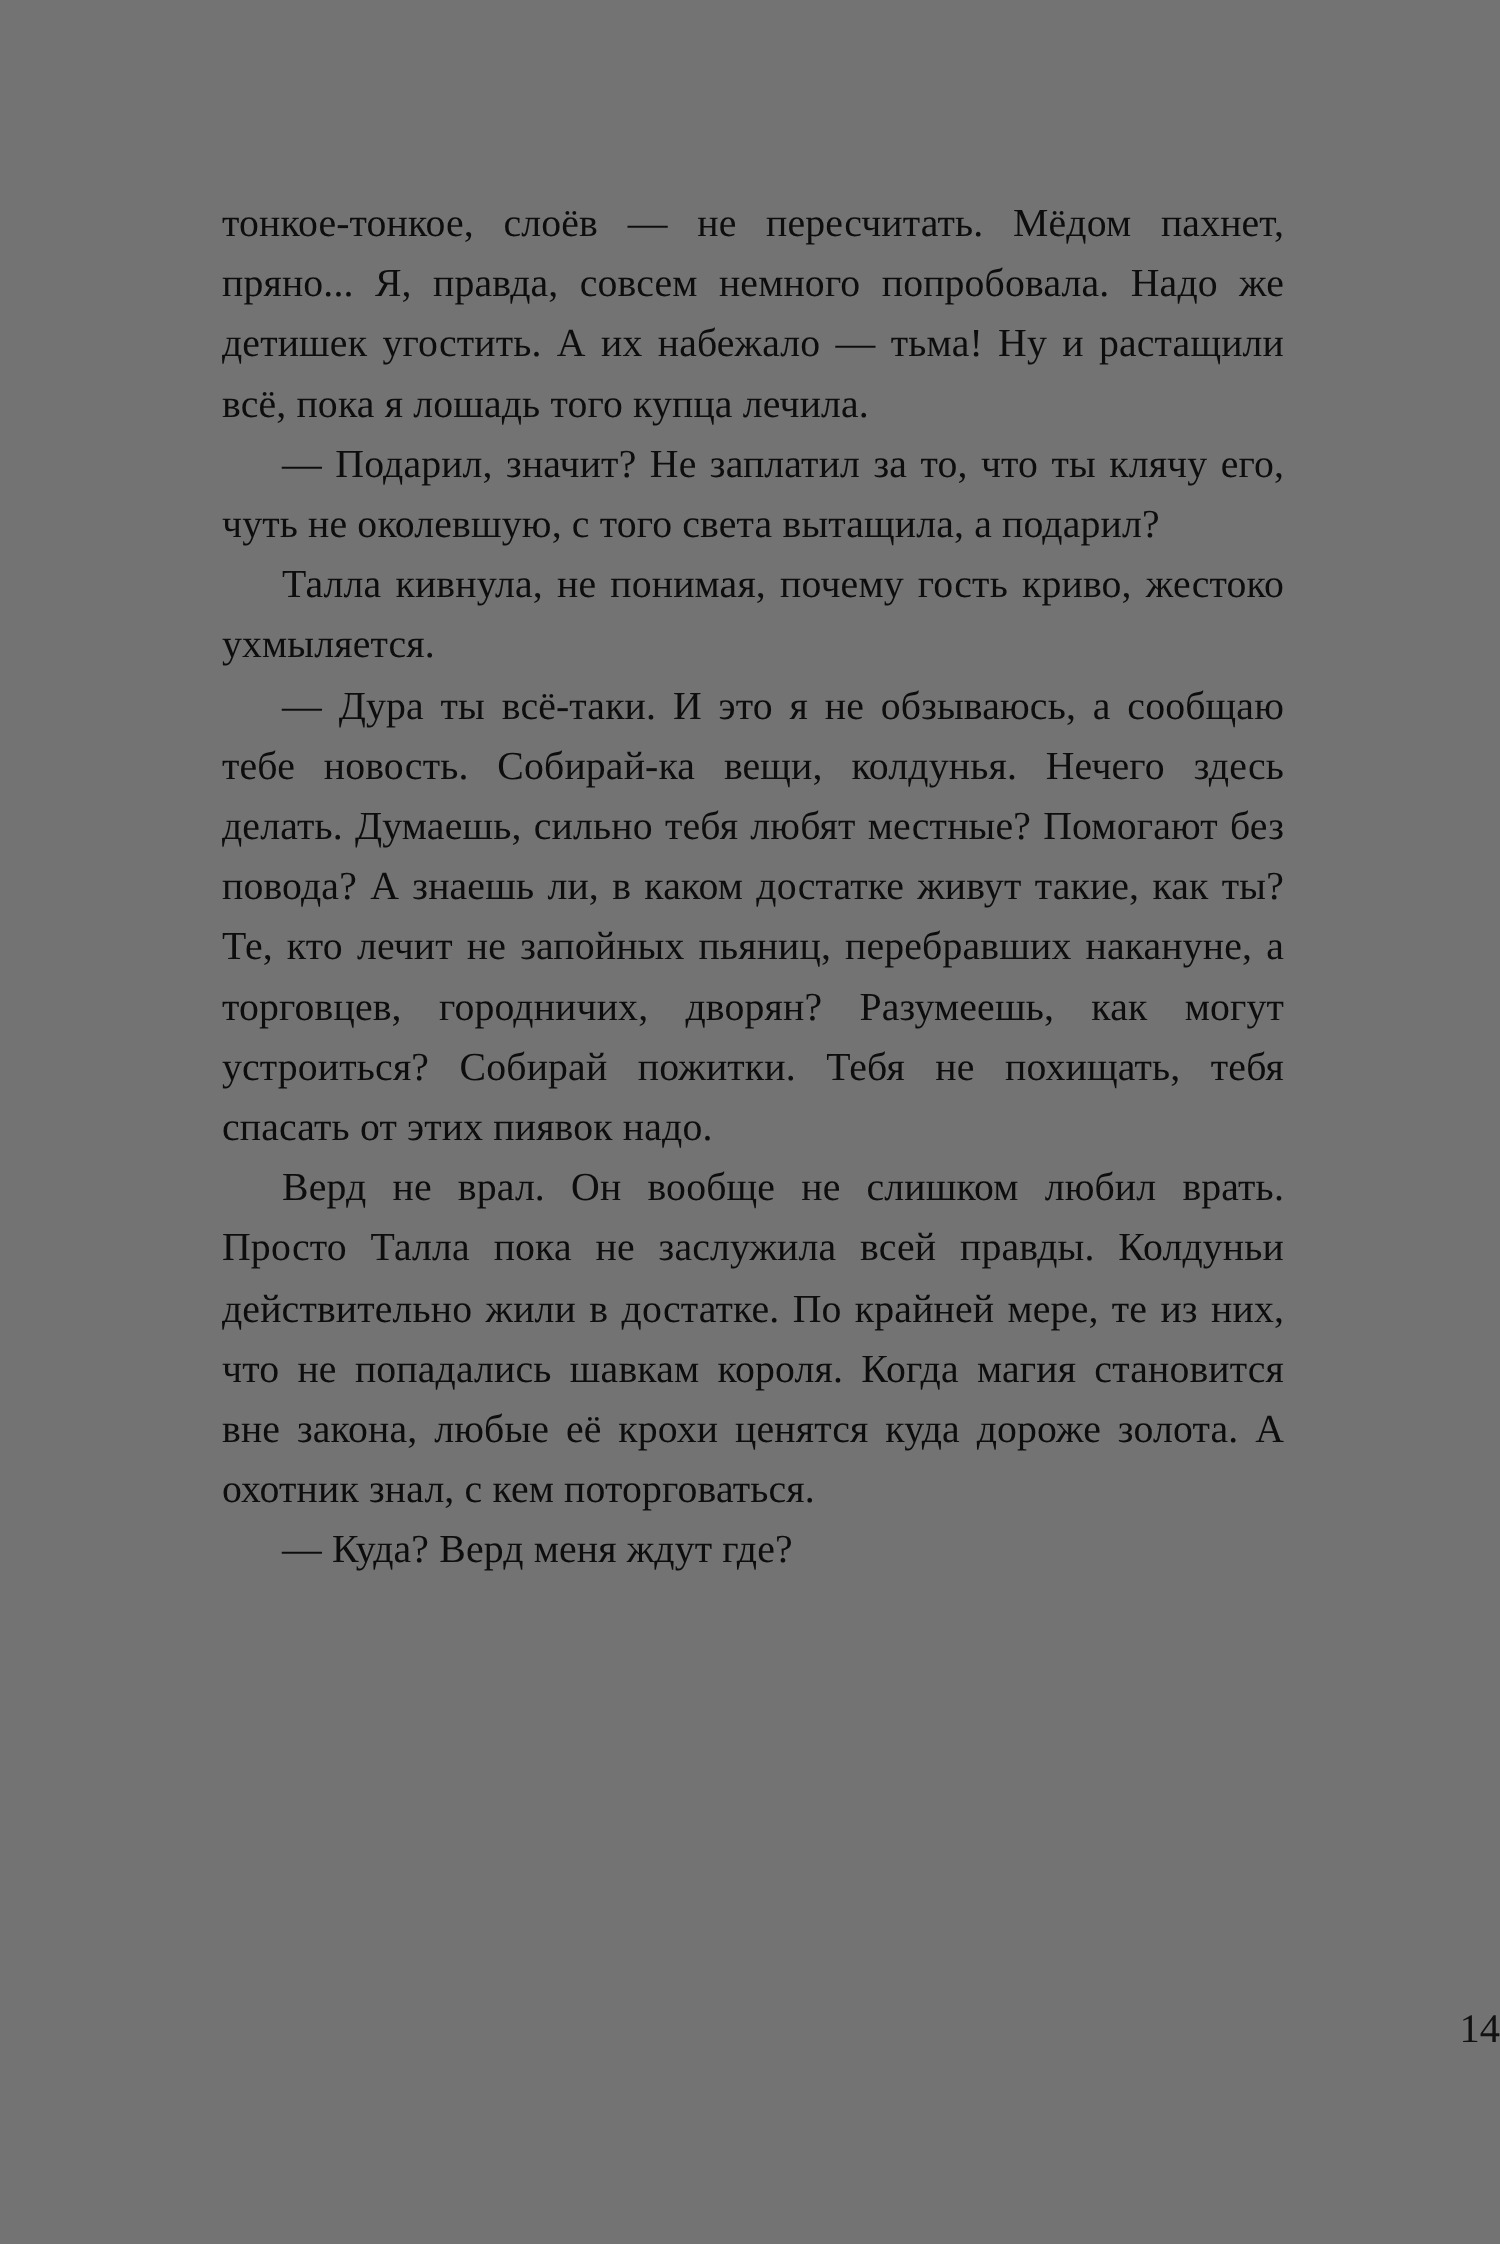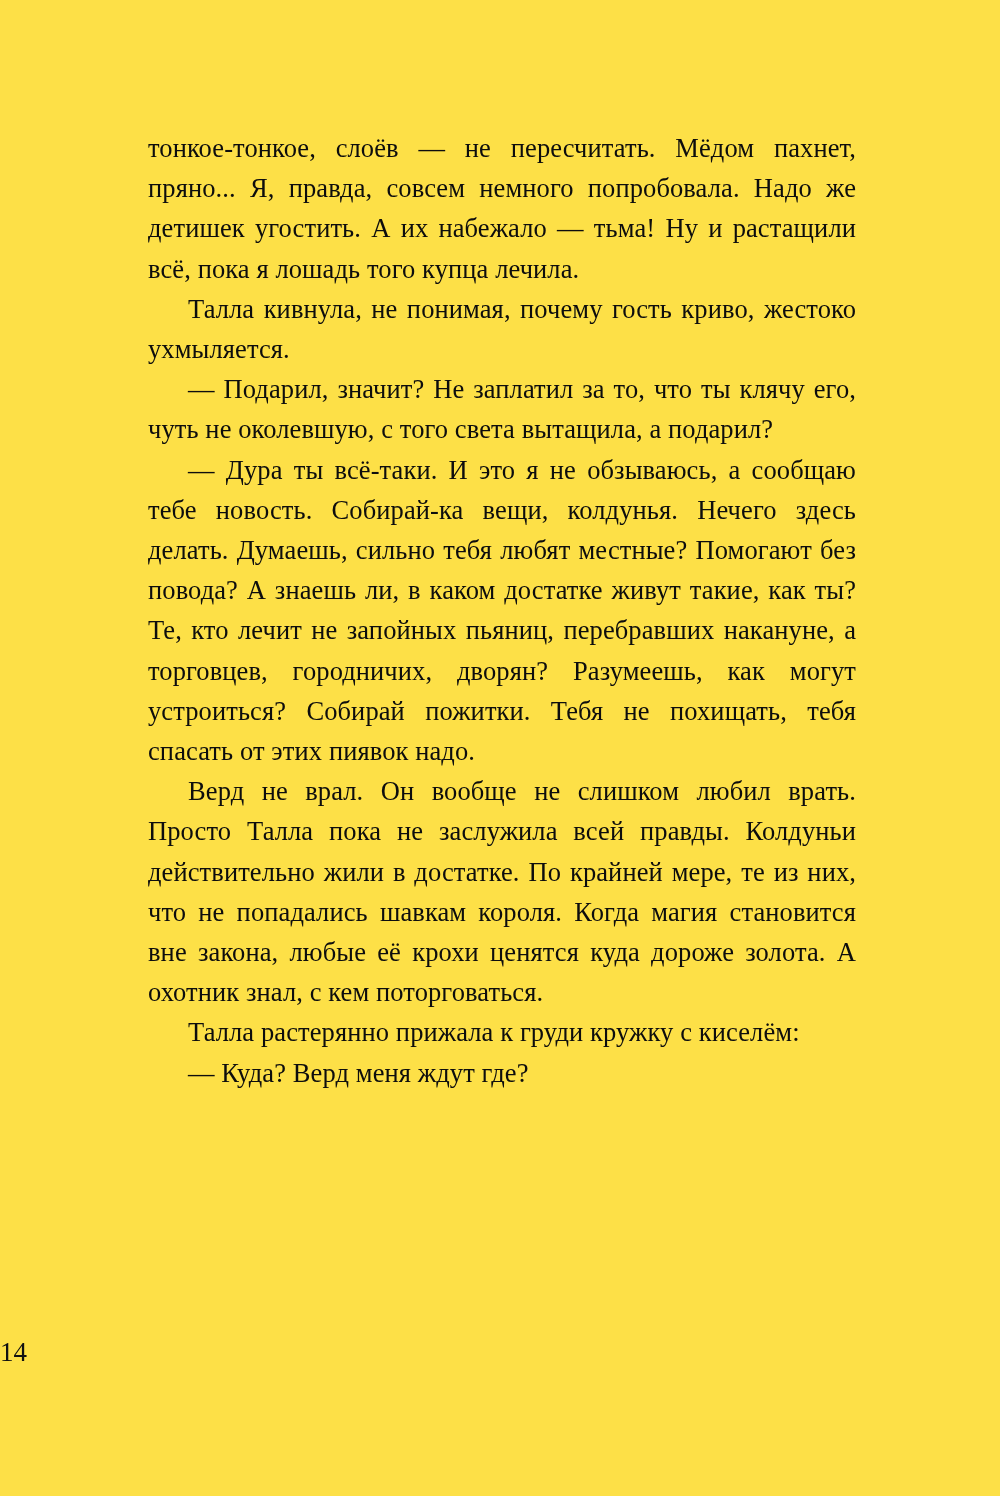--- a/index.html
+++ b/index.html
@@ -14,21 +14,21 @@
     color: #0d0d0d;
     position: relative;
     overflow: hidden;
   }
   .page {
     position: absolute;
     left: 0;
     top: 0;
     width: 1000px;
     height: 1496px;
-    background: #fde047;
+    background: #737373;
   }
   .text-block {
     position: absolute;
     left: 148px;
     top: 128px;
     width: 708px;
   }
   .para {
     margin: 0;
     font-size: 26.5px;
@@ -42,37 +42,36 @@
     text-indent: 40px;
   }
   .para.first {
     text-indent: 0;
   }
   .folio {
     position: absolute;
     left: 0;
     top: 1336px;
     width: 1000px;
-    text-align: left;
+    text-align: right;
     font-size: 27px;
     line-height: 32px;
     font-family: "Liberation Serif", "DejaVu Serif", serif;
     color: #111111;
   }
 </style>
 </head>
 <body>
 
 <div class="page">
 
   <div class="text-block">
     <p class="para first">тонкое-тонкое, слоёв — не пересчитать. Мёдом пахнет, пряно... Я, правда, совсем немного попробовала. Надо же детишек угостить. А их набежало — тьма! Ну и растащили всё, пока я лошадь того купца лечила.</p>
+    <p class="para indent">— Подарил, значит? Не заплатил за то, что ты клячу его, чуть не околевшую, с того света вытащила, а подарил?</p>
     <p class="para indent">Талла кивнула, не понимая, почему гость криво, жестоко ухмыляется.</p>
-    <p class="para indent">— Подарил, значит? Не заплатил за то, что ты клячу его, чуть не околевшую, с того света вытащила, а подарил?</p>
     <p class="para indent">— Дура ты всё-таки. И это я не обзываюсь, а сообщаю тебе новость. Собирай-ка вещи, колдунья. Нечего здесь делать. Думаешь, сильно тебя любят местные? Помогают без повода? А знаешь ли, в каком достатке живут такие, как ты? Те, кто лечит не запойных пьяниц, перебравших накануне, а торговцев, городничих, дворян? Разумеешь, как могут устроиться? Собирай пожитки. Тебя не похищать, тебя спасать от этих пиявок надо.</p>
     <p class="para indent">Верд не врал. Он вообще не слишком любил врать. Просто Талла пока не заслужила всей правды. Колдуньи действительно жили в достатке. По крайней мере, те из них, что не попадались шавкам короля. Когда магия становится вне закона, любые её крохи ценятся куда дороже золота. А охотник знал, с кем поторговаться.</p>
-    <p class="para indent">Талла растерянно прижала к груди кружку с киселём:</p>
     <p class="para indent">— Куда? Верд меня ждут где?</p>
   </div>
 
   <div class="folio">14</div>
 
 </div>
 
 </body></html>

